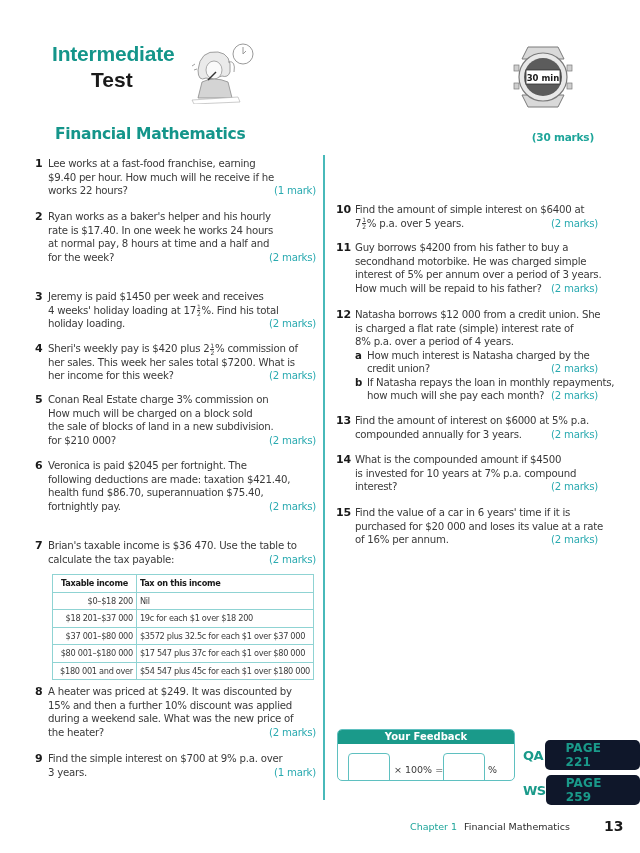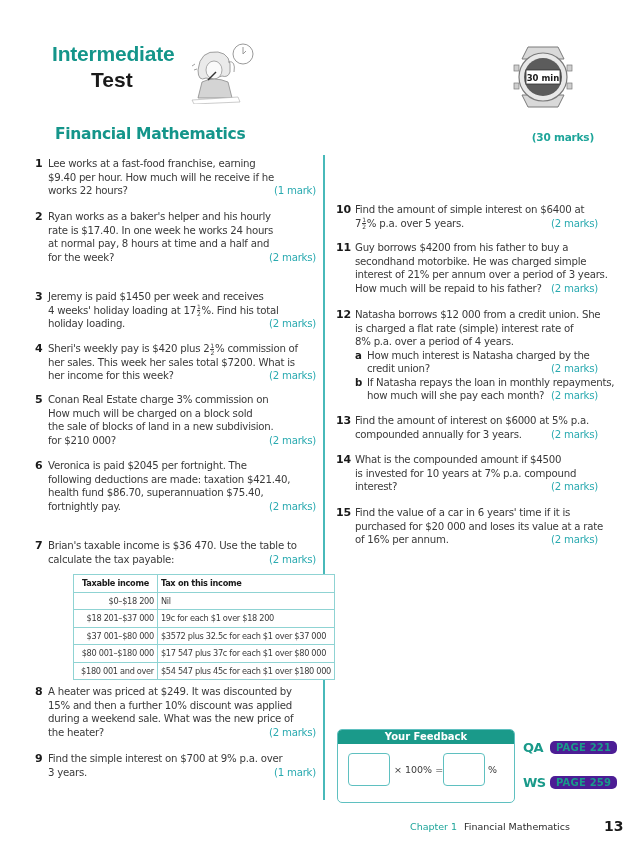--- a/index.html
+++ b/index.html
@@ -28,38 +28,38 @@
 
   .col-left .q { left: 35px; width: 281px; }
   .col-left .q .body { margin-left: 13px; }
   .col-right .q { left: 336px; width: 262px; margin-top: 46px; }
   .col-right .q .body { margin-left: 19px; }
 
   .frac { display: inline-block; vertical-align: middle; font-size: 6px; line-height: 6px; text-align: center; margin: 0 1px; }
   .frac span { display: block; }
   .frac .top { border-bottom: 0.7px solid #3a3a3a; }
 
-  #tax-table { position: absolute; left: 73px; top: 574px; width: 262px; border-collapse: collapse; border: 1.2px solid #5fc0c0; font-size: 8.2px; color: #3a3a3a; letter-spacing: -0.3px; }
+  #tax-table { position: absolute; left: 52px; top: 574px; width: 262px; border-collapse: collapse; border: 1.2px solid #5fc0c0; font-size: 8.2px; color: #3a3a3a; letter-spacing: -0.3px; }
   #tax-table th, #tax-table td { border: 1px solid #8fd3d3; padding: 0 3px; height: 17.5px; white-space: nowrap; }
   #tax-table th { font-weight: bold; color: #1a1a1a; text-align: left; }
   #tax-table th:first-child { text-align: center; }
   #tax-table td:first-child { text-align: right; width: 98px; }
   #tax-table tr { background: #ffffff; }
 
-  #feedback { position: absolute; left: 337px; top: 729px; width: 178px; height: 74px; border: 1px solid #5fc0c0; border-radius: 5px; overflow: hidden; }
+  #feedback { position: absolute; left: 337px; top: 729px; width: 178px; height: 52px; border: 1px solid #5fc0c0; border-radius: 5px; overflow: hidden; }
   #feedback-header { height: 14px; background: #1a9a8a; color: #fff; font-weight: bold; font-size: 10px; text-align: center; line-height: 14px; }
   #feedback .box { position: absolute; top: 23px; width: 42px; height: 33px; border: 1px solid #5fc0c0; border-radius: 4px; background: #fff; }
   #fb-box1 { left: 10px; }
   #fb-box2 { left: 105px; }
   #fb-times { position: absolute; left: 56px; top: 34px; font-size: 9.5px; color: #3a3a3a; }
   #fb-pct { position: absolute; left: 150px; top: 34px; font-size: 9.5px; color: #3a3a3a; }
 
   .ref { position: absolute; left: 523px; display: flex; align-items: center; }
   .ref .code { font-weight: bold; font-size: 13px; color: #1a9a8a; width: 27px; letter-spacing: -0.5px; }
-  .ref .pg { background: #4c1d95; color: #1a9a8a; font-size: 10px; font-weight: bold; border-radius: 5px; padding: 1px 6px; letter-spacing: 0.2px; }
+  .ref .pg { background: #0f172a; color: #1a9a8a; font-size: 12px; font-weight: bold; border-radius: 5px; padding: 1px 20px; letter-spacing: 0.2px; }
   #ref-qa { top: 740px; justify-content: space-between; }
   #ref-ws { top: 775px; }
 
   #footer-chapter { position: absolute; left: 410px; top: 821px; font-size: 9.5px; color: #1ea59a; }
   #footer-topic { position: absolute; left: 464px; top: 821px; font-size: 9.5px; color: #2b2b2b; }
   #footer-page { position: absolute; left: 604px; top: 818px; font-size: 14px; font-weight: bold; color: #1a1a1a; }
 </style>
 </head>
 <body>
 
@@ -252,21 +252,21 @@
           <span class="mk">(2 marks)</span>
         </span>
     </div>
   </div>
 
   <div class="q" style="top:195px">
     <span class="num">11</span>
     <div class="body">
       <span class="line">Guy borrows $4200 from his father to buy a</span>
       <span class="line">secondhand motorbike. He was charged simple</span>
-      <span class="line">interest of 21% per annum over a period of 3 years.</span>
+      <span class="line">interest of 5% per annum over a period of 3 years.</span>
       <span class="line with-mark">
           <span>How much will be repaid to his father?</span>
           <span class="mk">(2 marks)</span>
         </span>
     </div>
   </div>
 
   <div class="q" style="top:262px">
     <span class="num">12</span>
     <div class="body">

